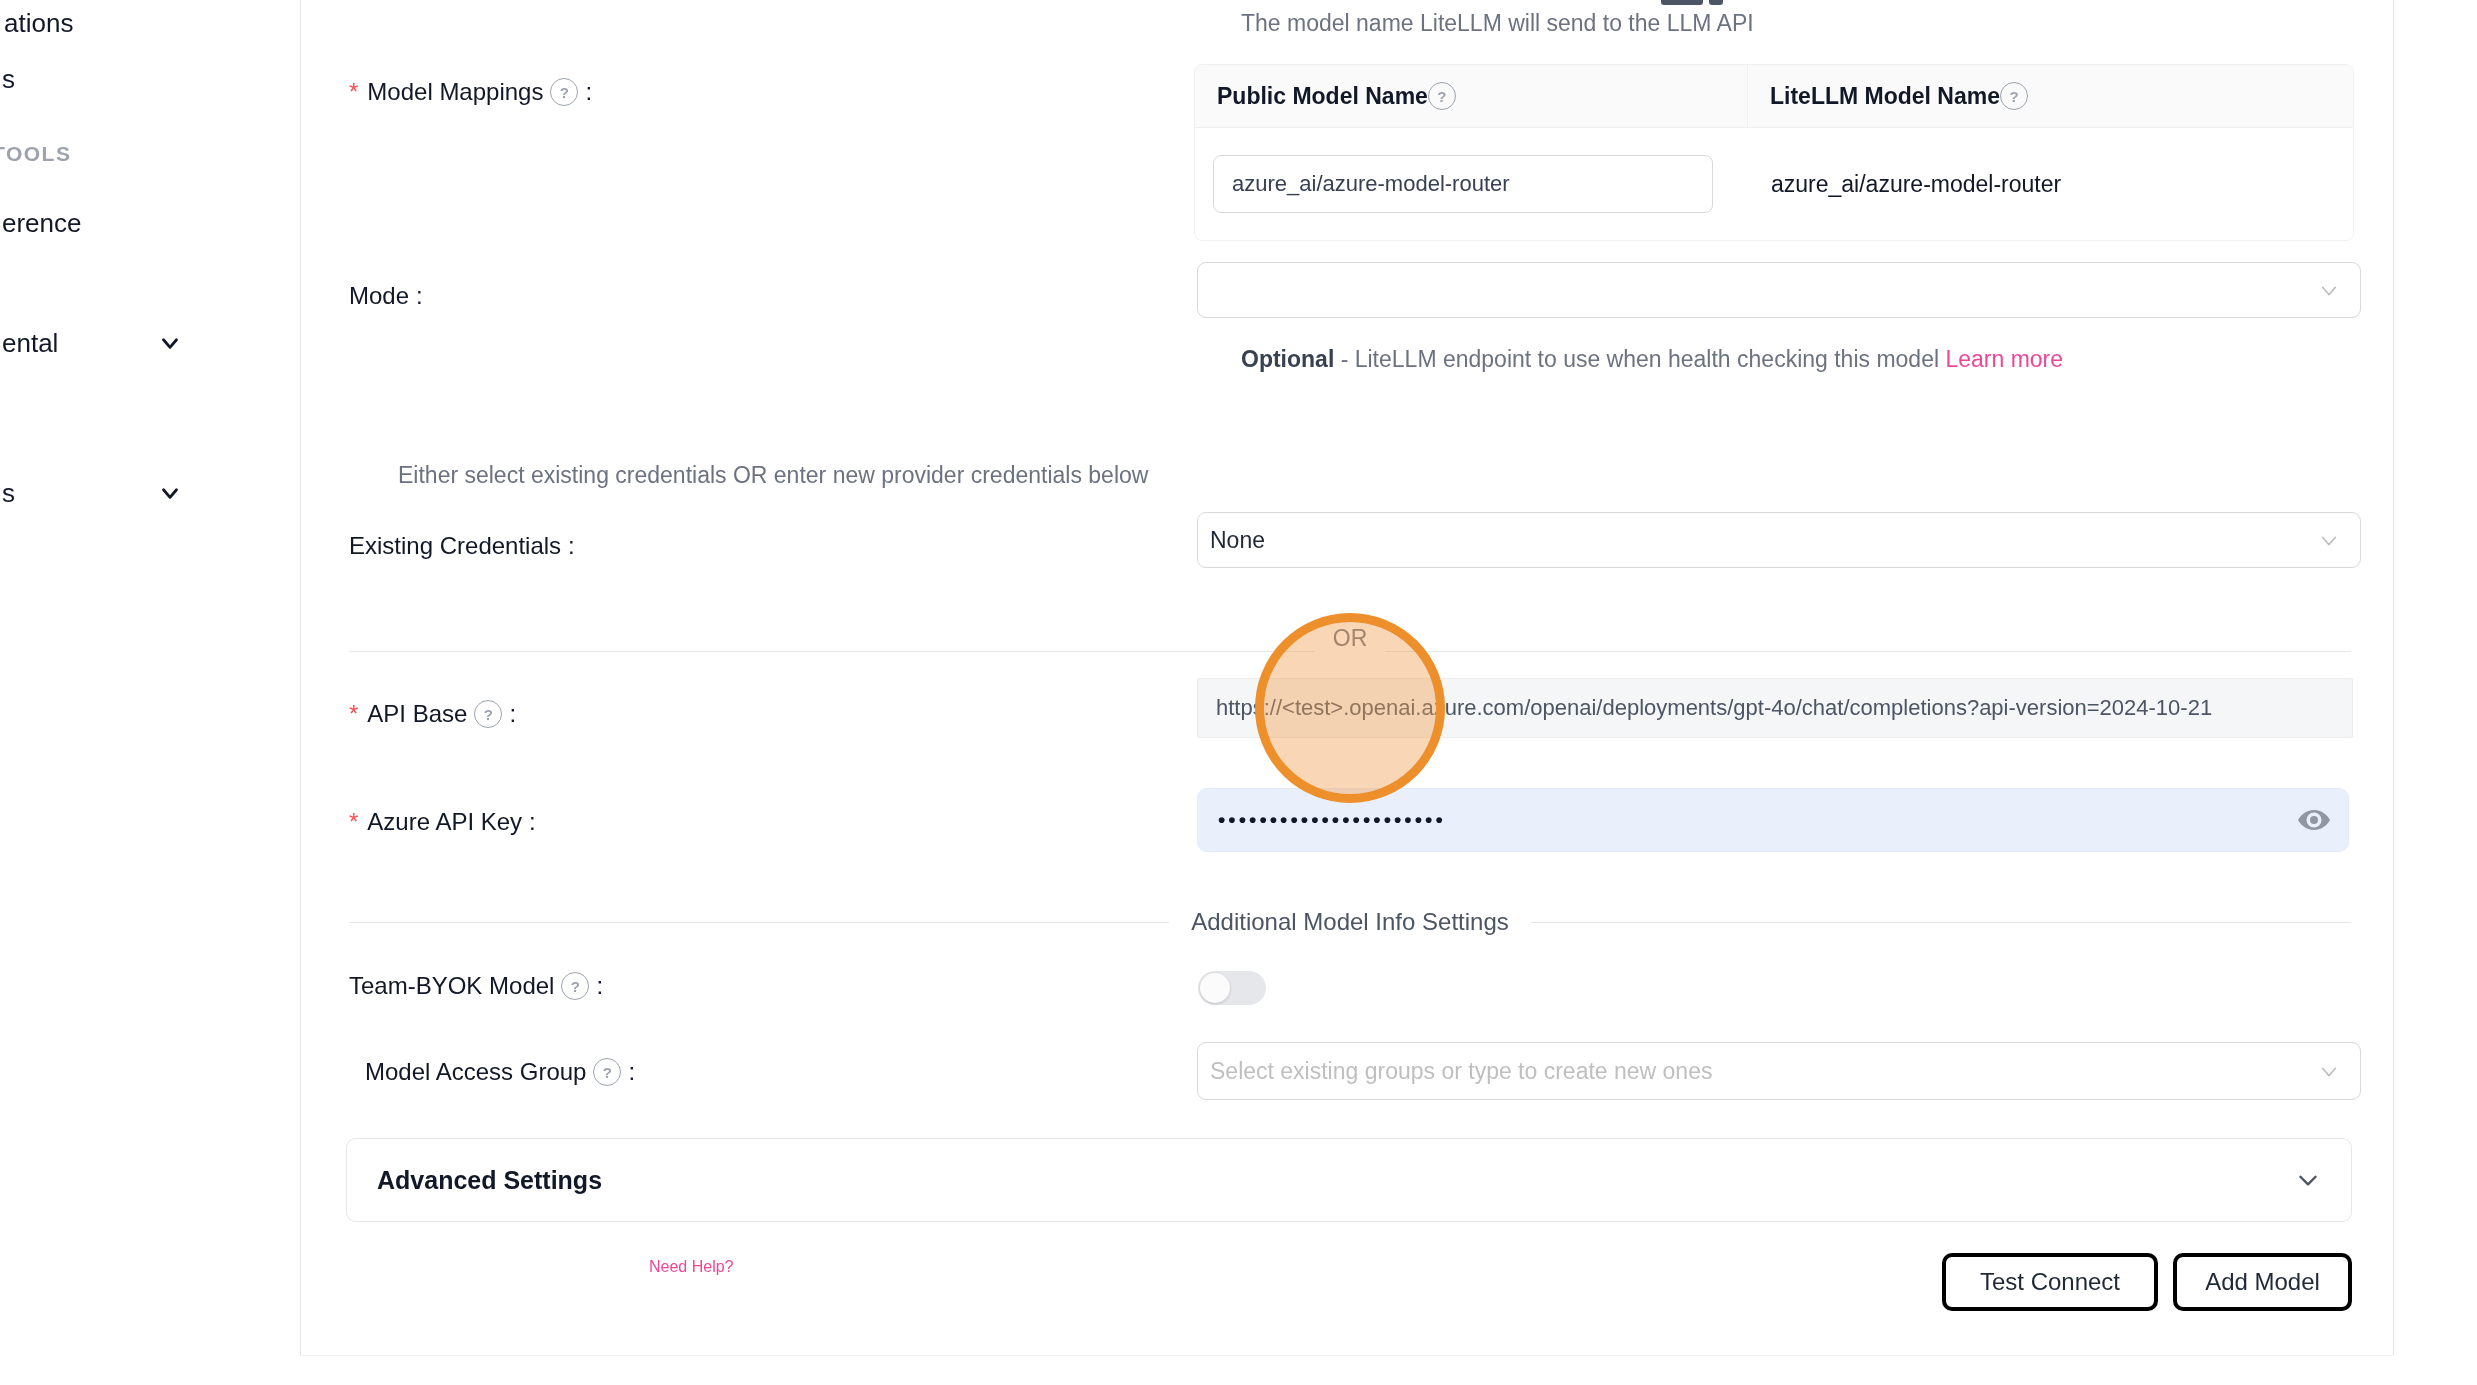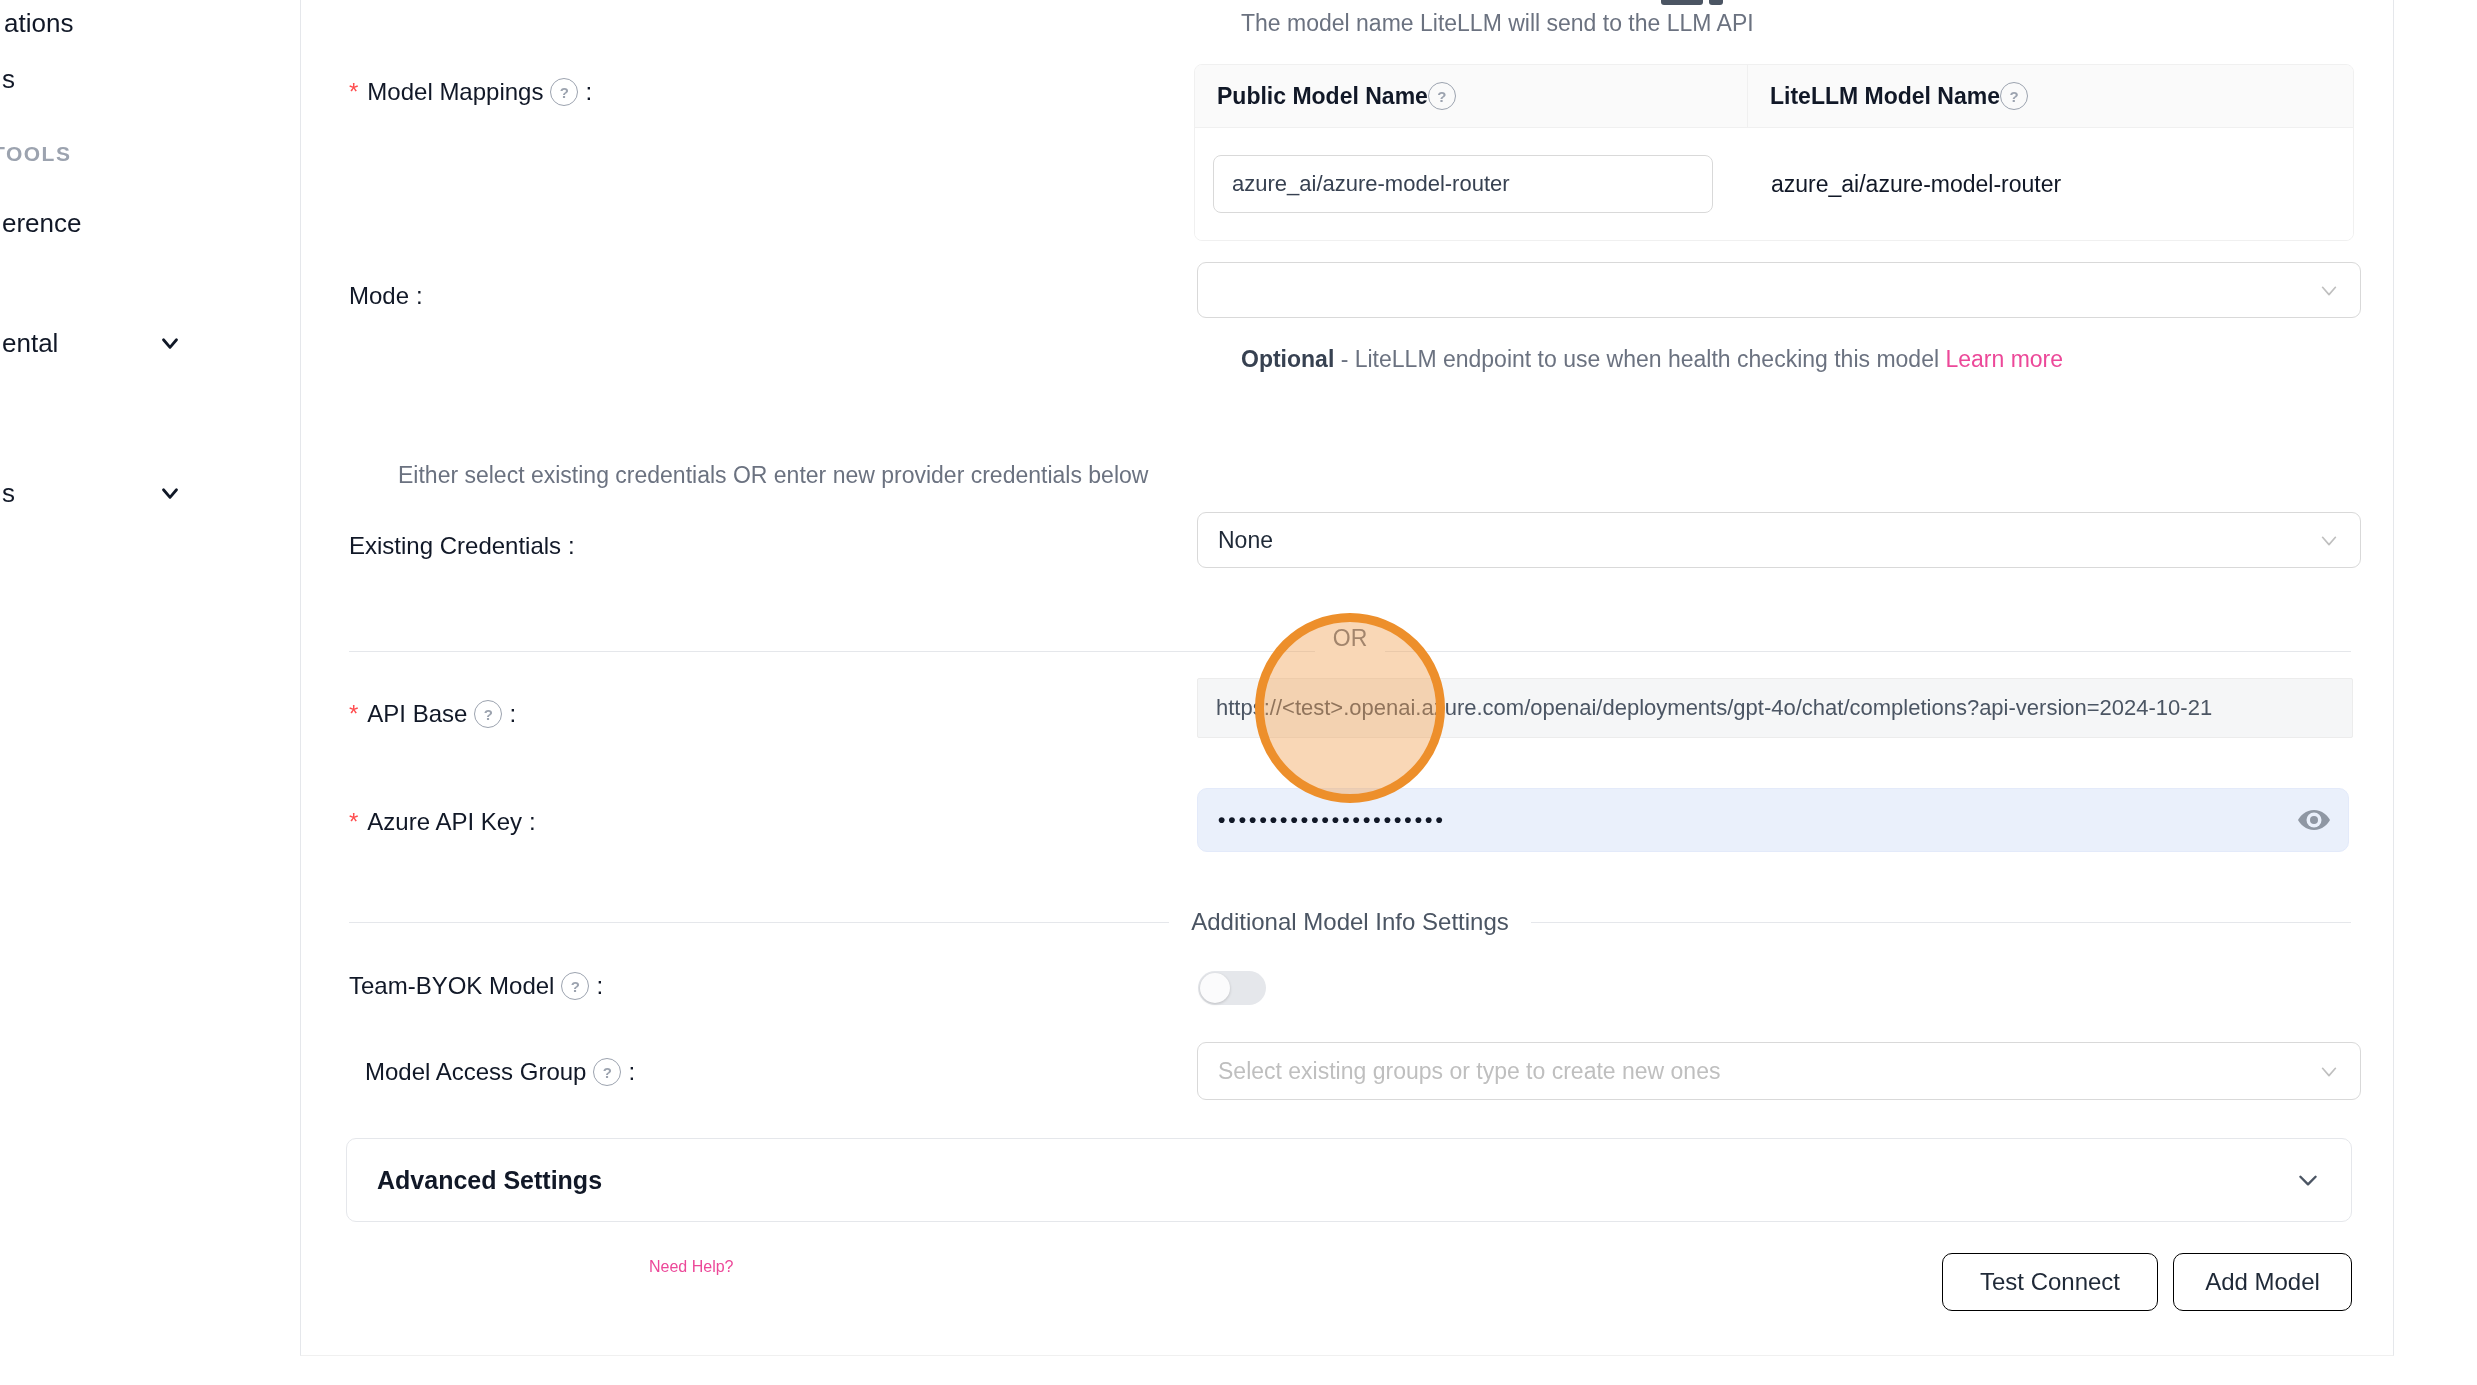--- a/index.html
+++ b/index.html
@@ -35,21 +35,21 @@
   .mm-hcell.c2{flex:1;border-left:1px solid #f0f0f0;}
   .mm-body{display:flex;background:#fff;height:112px;align-items:center;}
   .mm-bcell{padding:0 18px;box-sizing:border-box;}
   .mm-bcell.c1{width:552px;}
   .mm-input{width:500px;height:58px;border:1px solid #d9d9d9;border-radius:8px;display:flex;align-items:center;
             padding:0 18px;box-sizing:border-box;font-size:22px;color:#374151;background:#fff;}
   .mm-value{font-size:23px;color:#111827;padding-left:6px;}
 
   
   .select{position:absolute;left:1196px;width:1164px;height:56px;border:1px solid #d9d9d9;border-radius:9px;background:#fff;
-          display:flex;align-items:center;padding:0 20px;box-sizing:border-box;font-size:23px;color:#1f2937;}
+          display:flex;align-items:center;padding:0 12px;box-sizing:border-box;font-size:23px;color:#1f2937;}
   .select .chev{position:absolute;right:20px;top:50%;transform:translateY(-50%);}
   .placeholder{color:#bfbfbf;}
   .ro-input{position:absolute;left:1196px;width:1156px;height:60px;background:#f5f6f7;border:1px solid #ececec;border-radius:2px;
             display:flex;align-items:center;padding:0 18px;box-sizing:border-box;font-size:22px;color:#4b5563;white-space:nowrap;overflow:hidden;}
   .key-input{position:absolute;left:1196px;width:1152px;height:64px;background:#eaf0fb;border:1px solid #e3eafa;border-radius:10px;
              display:flex;align-items:center;padding:0 20px;box-sizing:border-box;}
   .dots{font-size:21px;font-weight:700;letter-spacing:3px;color:#111827;}
   .eye{position:absolute;right:16px;top:50%;transform:translateY(-50%);}
 
   
@@ -66,21 +66,21 @@
                 box-shadow:0 1px 3px rgba(0,0,0,0.18);}
 
   
   .adv{position:absolute;left:345px;top:1138px;width:2006px;height:84px;border:1px solid #e5e7eb;border-radius:10px;
        display:flex;align-items:center;justify-content:space-between;padding:0 30px;box-sizing:border-box;background:#fff;}
   .adv-title{font-size:25px;font-weight:700;color:#111827;}
 
   .link{color:#ec4899;}
   .need-help{position:absolute;left:348px;top:1258px;font-size:16px;}
 
-  .btn{position:absolute;top:1253px;height:58px;background:#fff;border:1px solid #000000;border-radius:10px;
+  .btn{position:absolute;top:1253px;height:58px;background:#fff;border:4px solid #000000;border-radius:10px;
        display:flex;align-items:center;justify-content:center;font-size:24px;color:#1f2937;box-sizing:border-box;}
 
   
   .click-circle{position:absolute;left:1255px;top:613px;width:190px;height:190px;border-radius:50%;
                 border:9px solid #ED8F2B;background:rgba(240,160,80,0.42);box-sizing:border-box;z-index:50;}
 
   .cut-frag{position:absolute;top:0;height:5px;background:#4b5563;border-radius:0 0 3px 3px;}
 </style>
 </head>
 <body>

